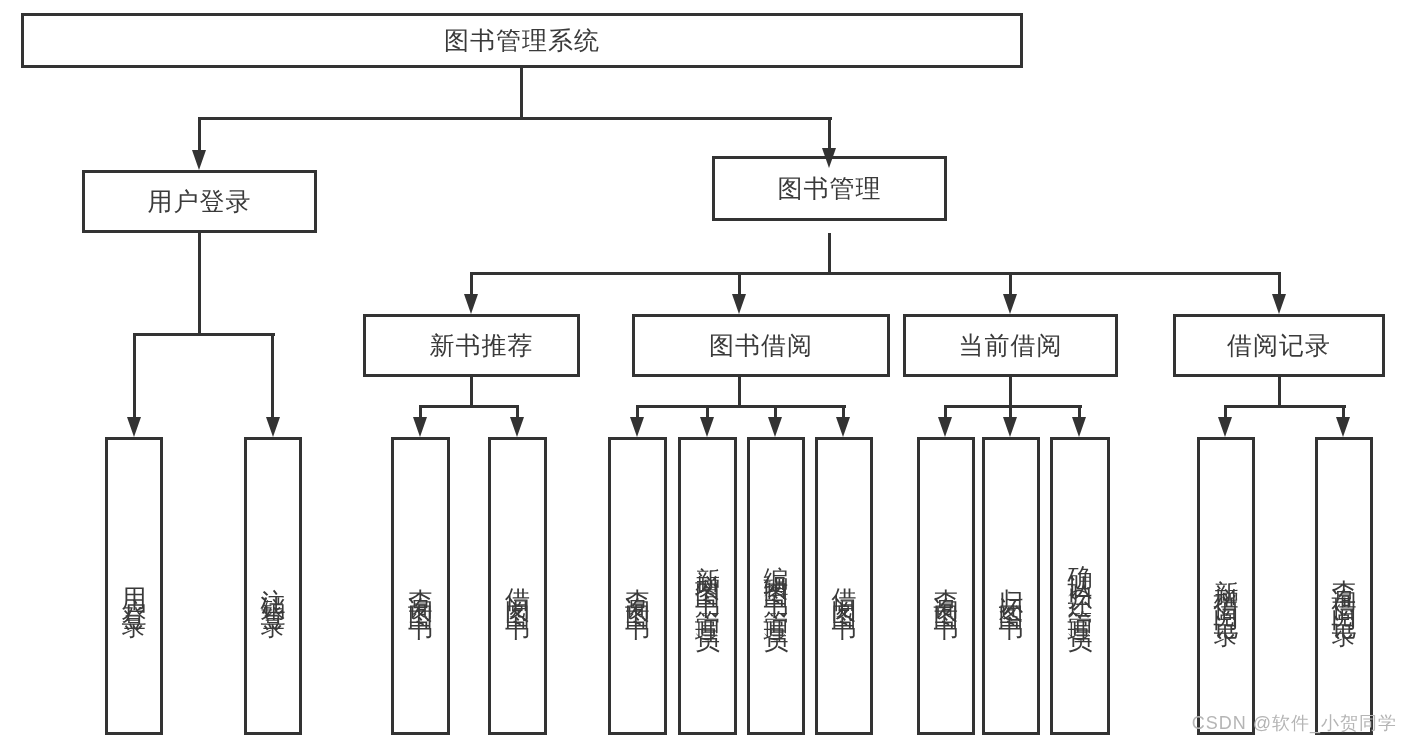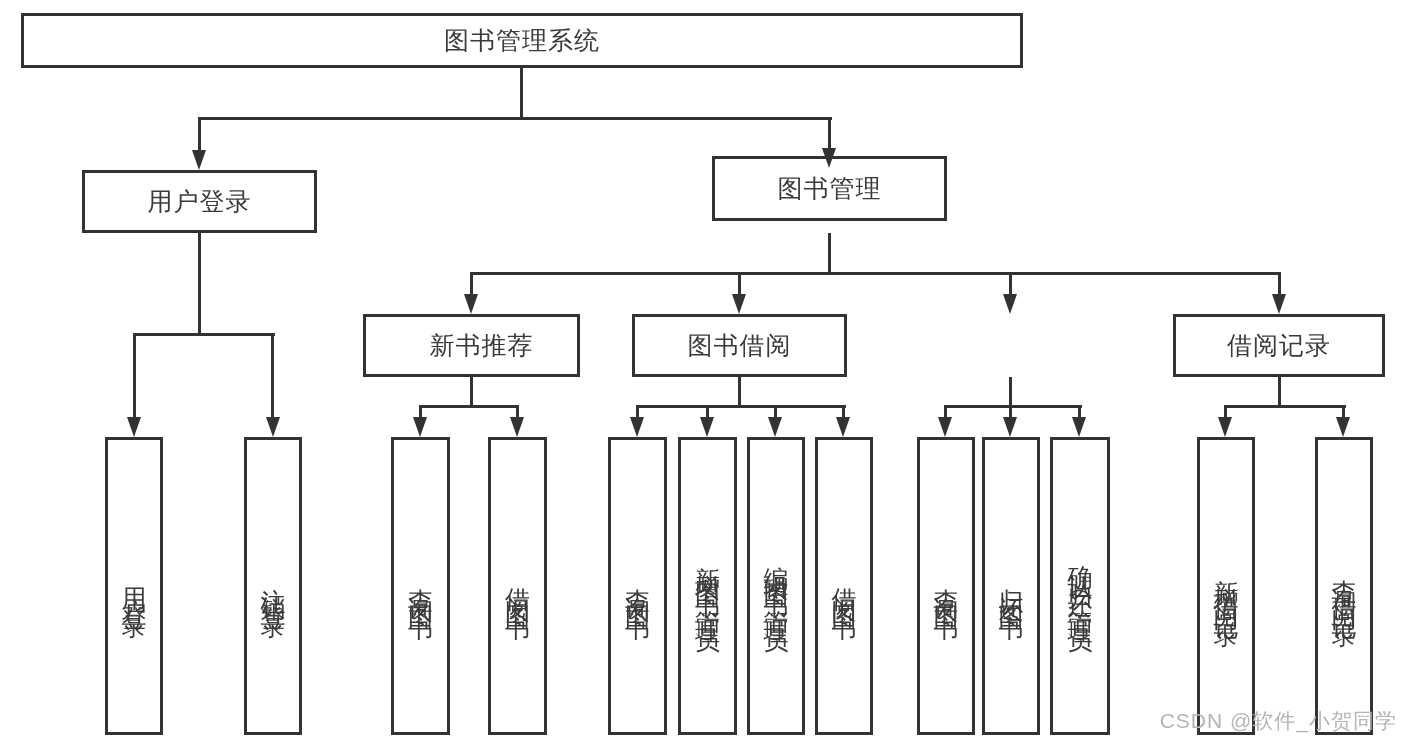--- a/index.html
+++ b/index.html
@@ -53,21 +53,21 @@
     position:absolute;
     width:0;height:0;
     border-left:7px solid transparent;
     border-right:7px solid transparent;
     border-top:20px solid var(--line);
   }
   .watermark{
     position:absolute;
     right:8px;
     bottom:12px;
-    font-size:21px;
+    font-size:18px;
     color:var(--wm);
     letter-spacing:1px;
     white-space:nowrap;
   }
 </style>
 </head>
 <body>
 
 <div class="canvas">
 
@@ -80,24 +80,27 @@
   </div>
 
   <div class="node" style="left:712px;top:156px;width:235px;height:65px;">
     <span>图书管理</span>
   </div>
 
   <div class="node" style="left:363px;top:314px;width:217px;height:63px;padding-left:20px;">
     <span>新书推荐</span>
   </div>
 
-  <div class="node" style="left:632px;top:314px;width:215px;height:63px;">
+  <div class="node" style="left:632px;top:314px;width:258px;height:63px;">
     <span>图书借阅</span>
   </div>
 
+  <div class="node" style="left:903px;top:314px;width:215px;height:63px;">
+    <span>当前借阅</span>
+  </div>
 
   <div class="node" style="left:1173px;top:314px;width:212px;height:63px;">
     <span>借阅记录</span>
   </div>
 
   <div class="vnode" style="left:105px;top:437px;width:58px;height:298px;">
     <span>用户登录</span>
   </div>
 
   <div class="vnode" style="left:244px;top:437px;width:58px;height:298px;">

